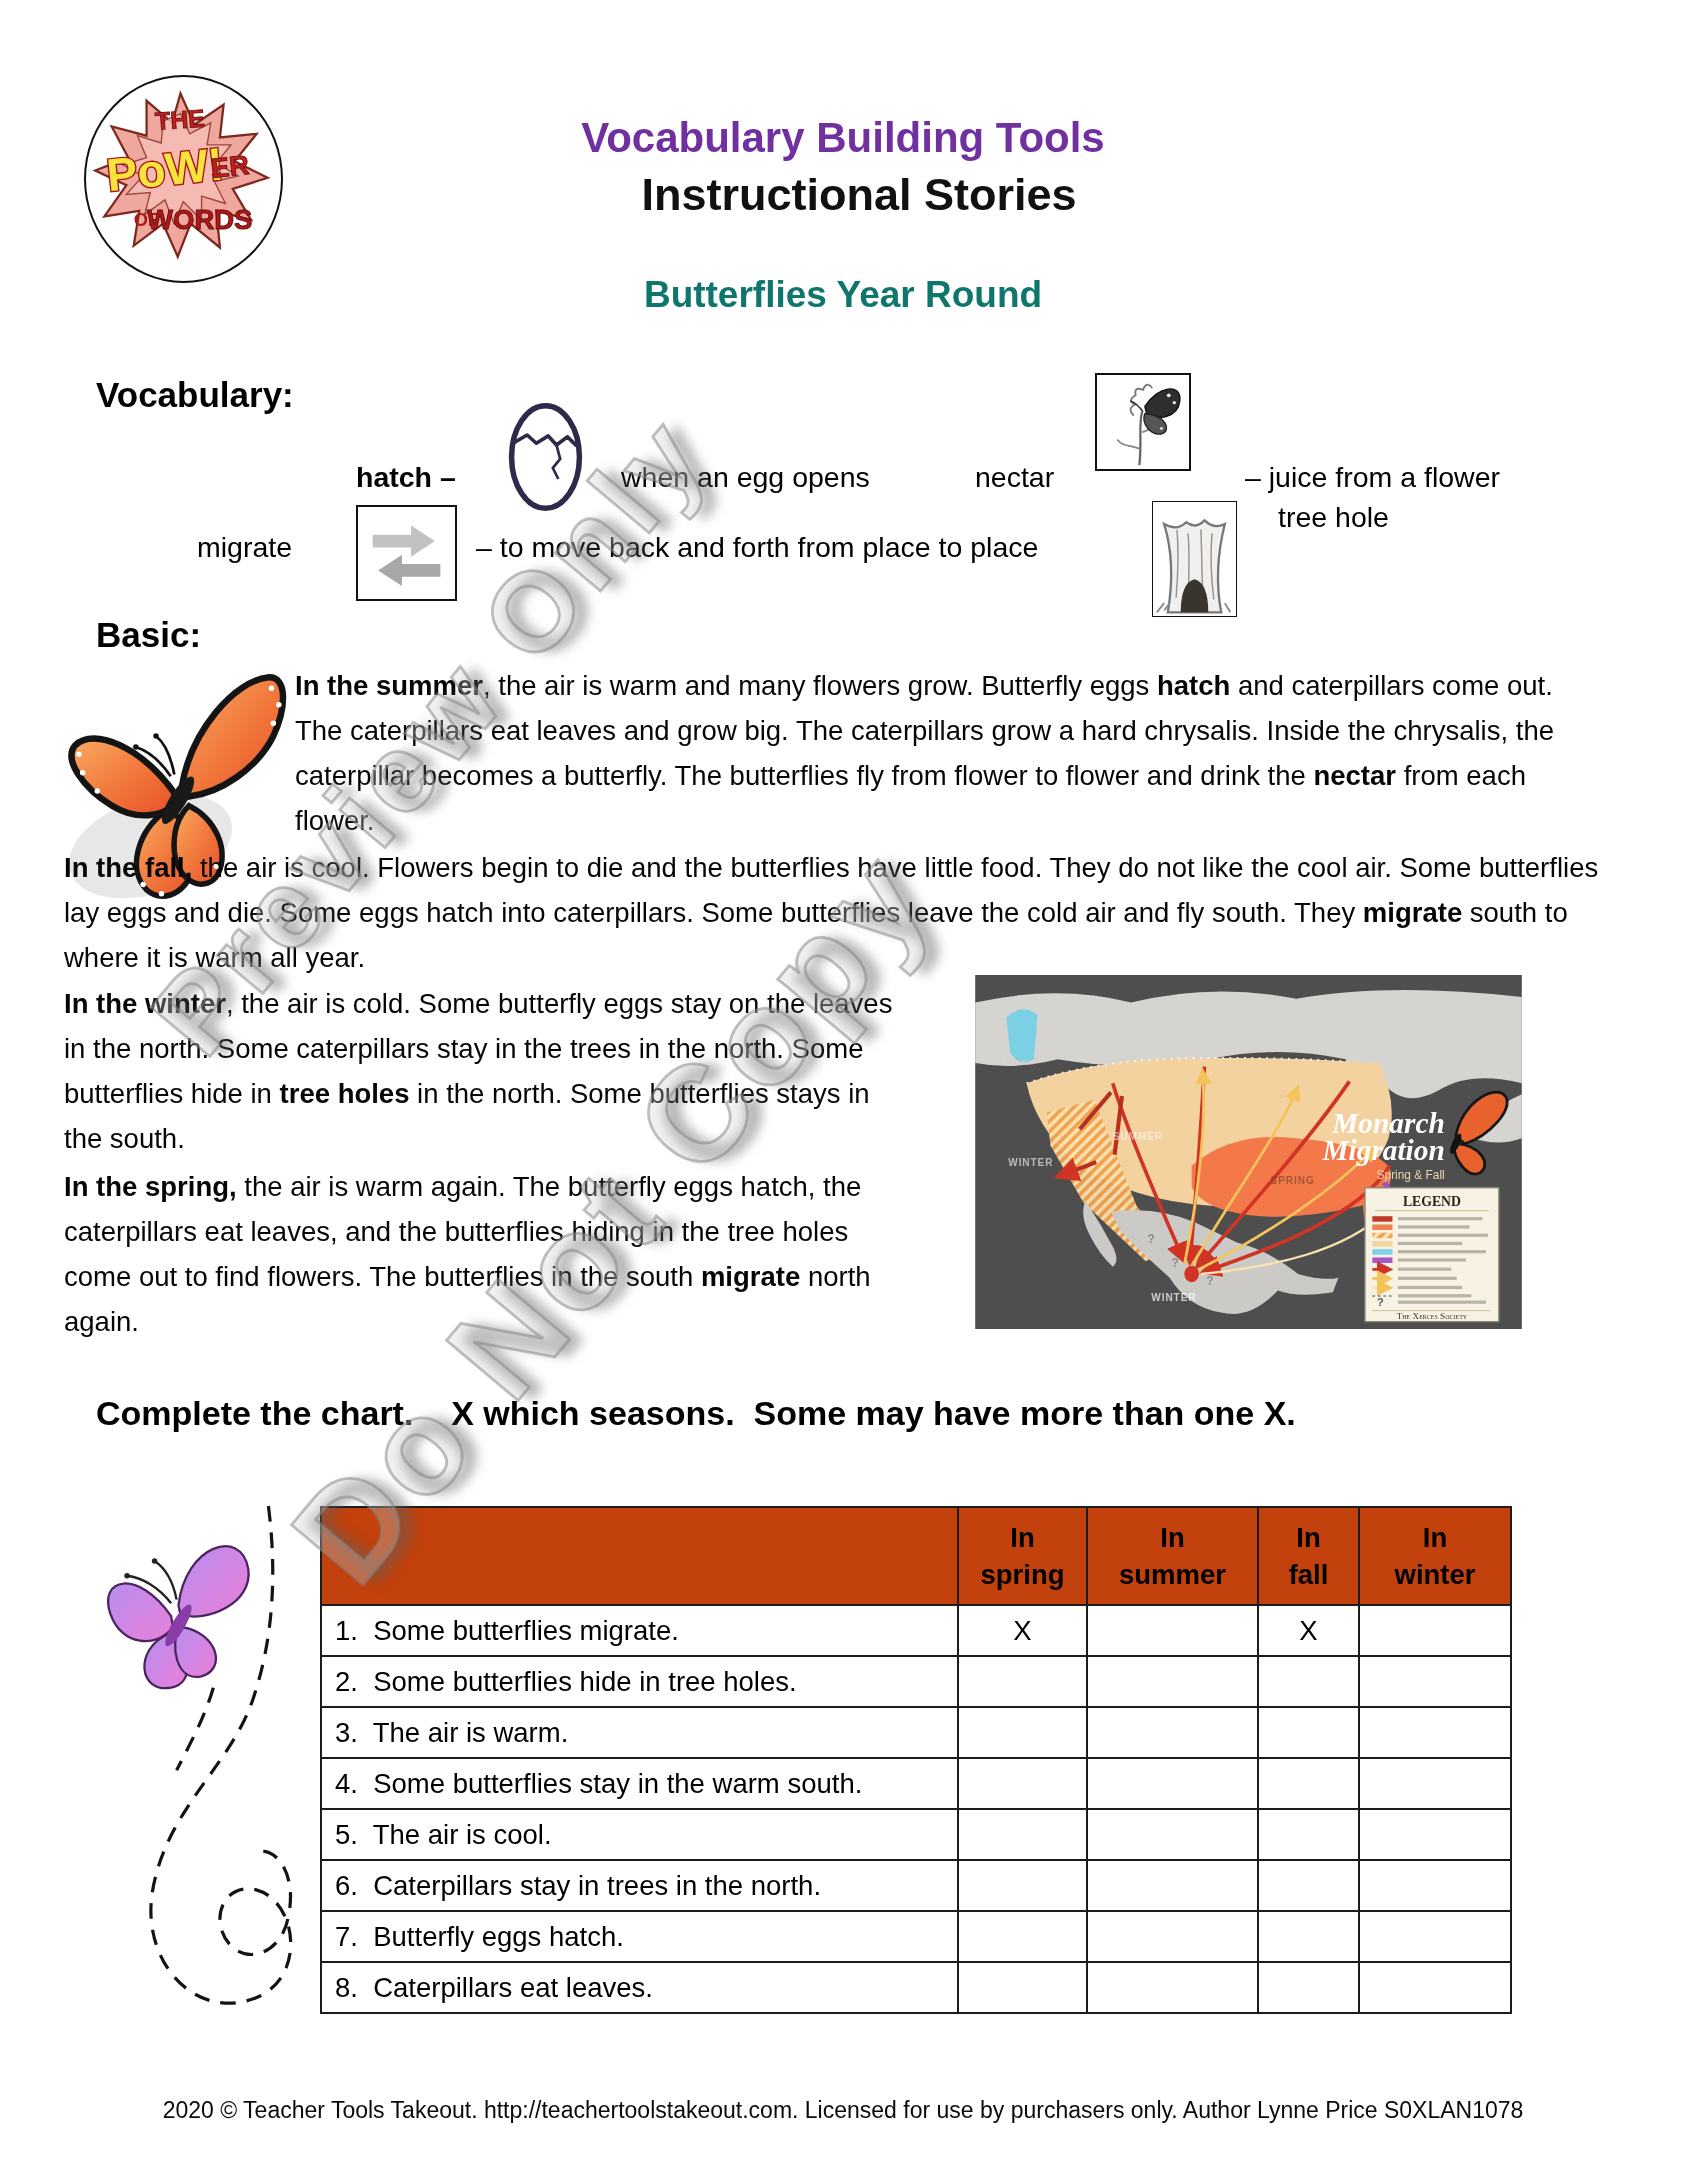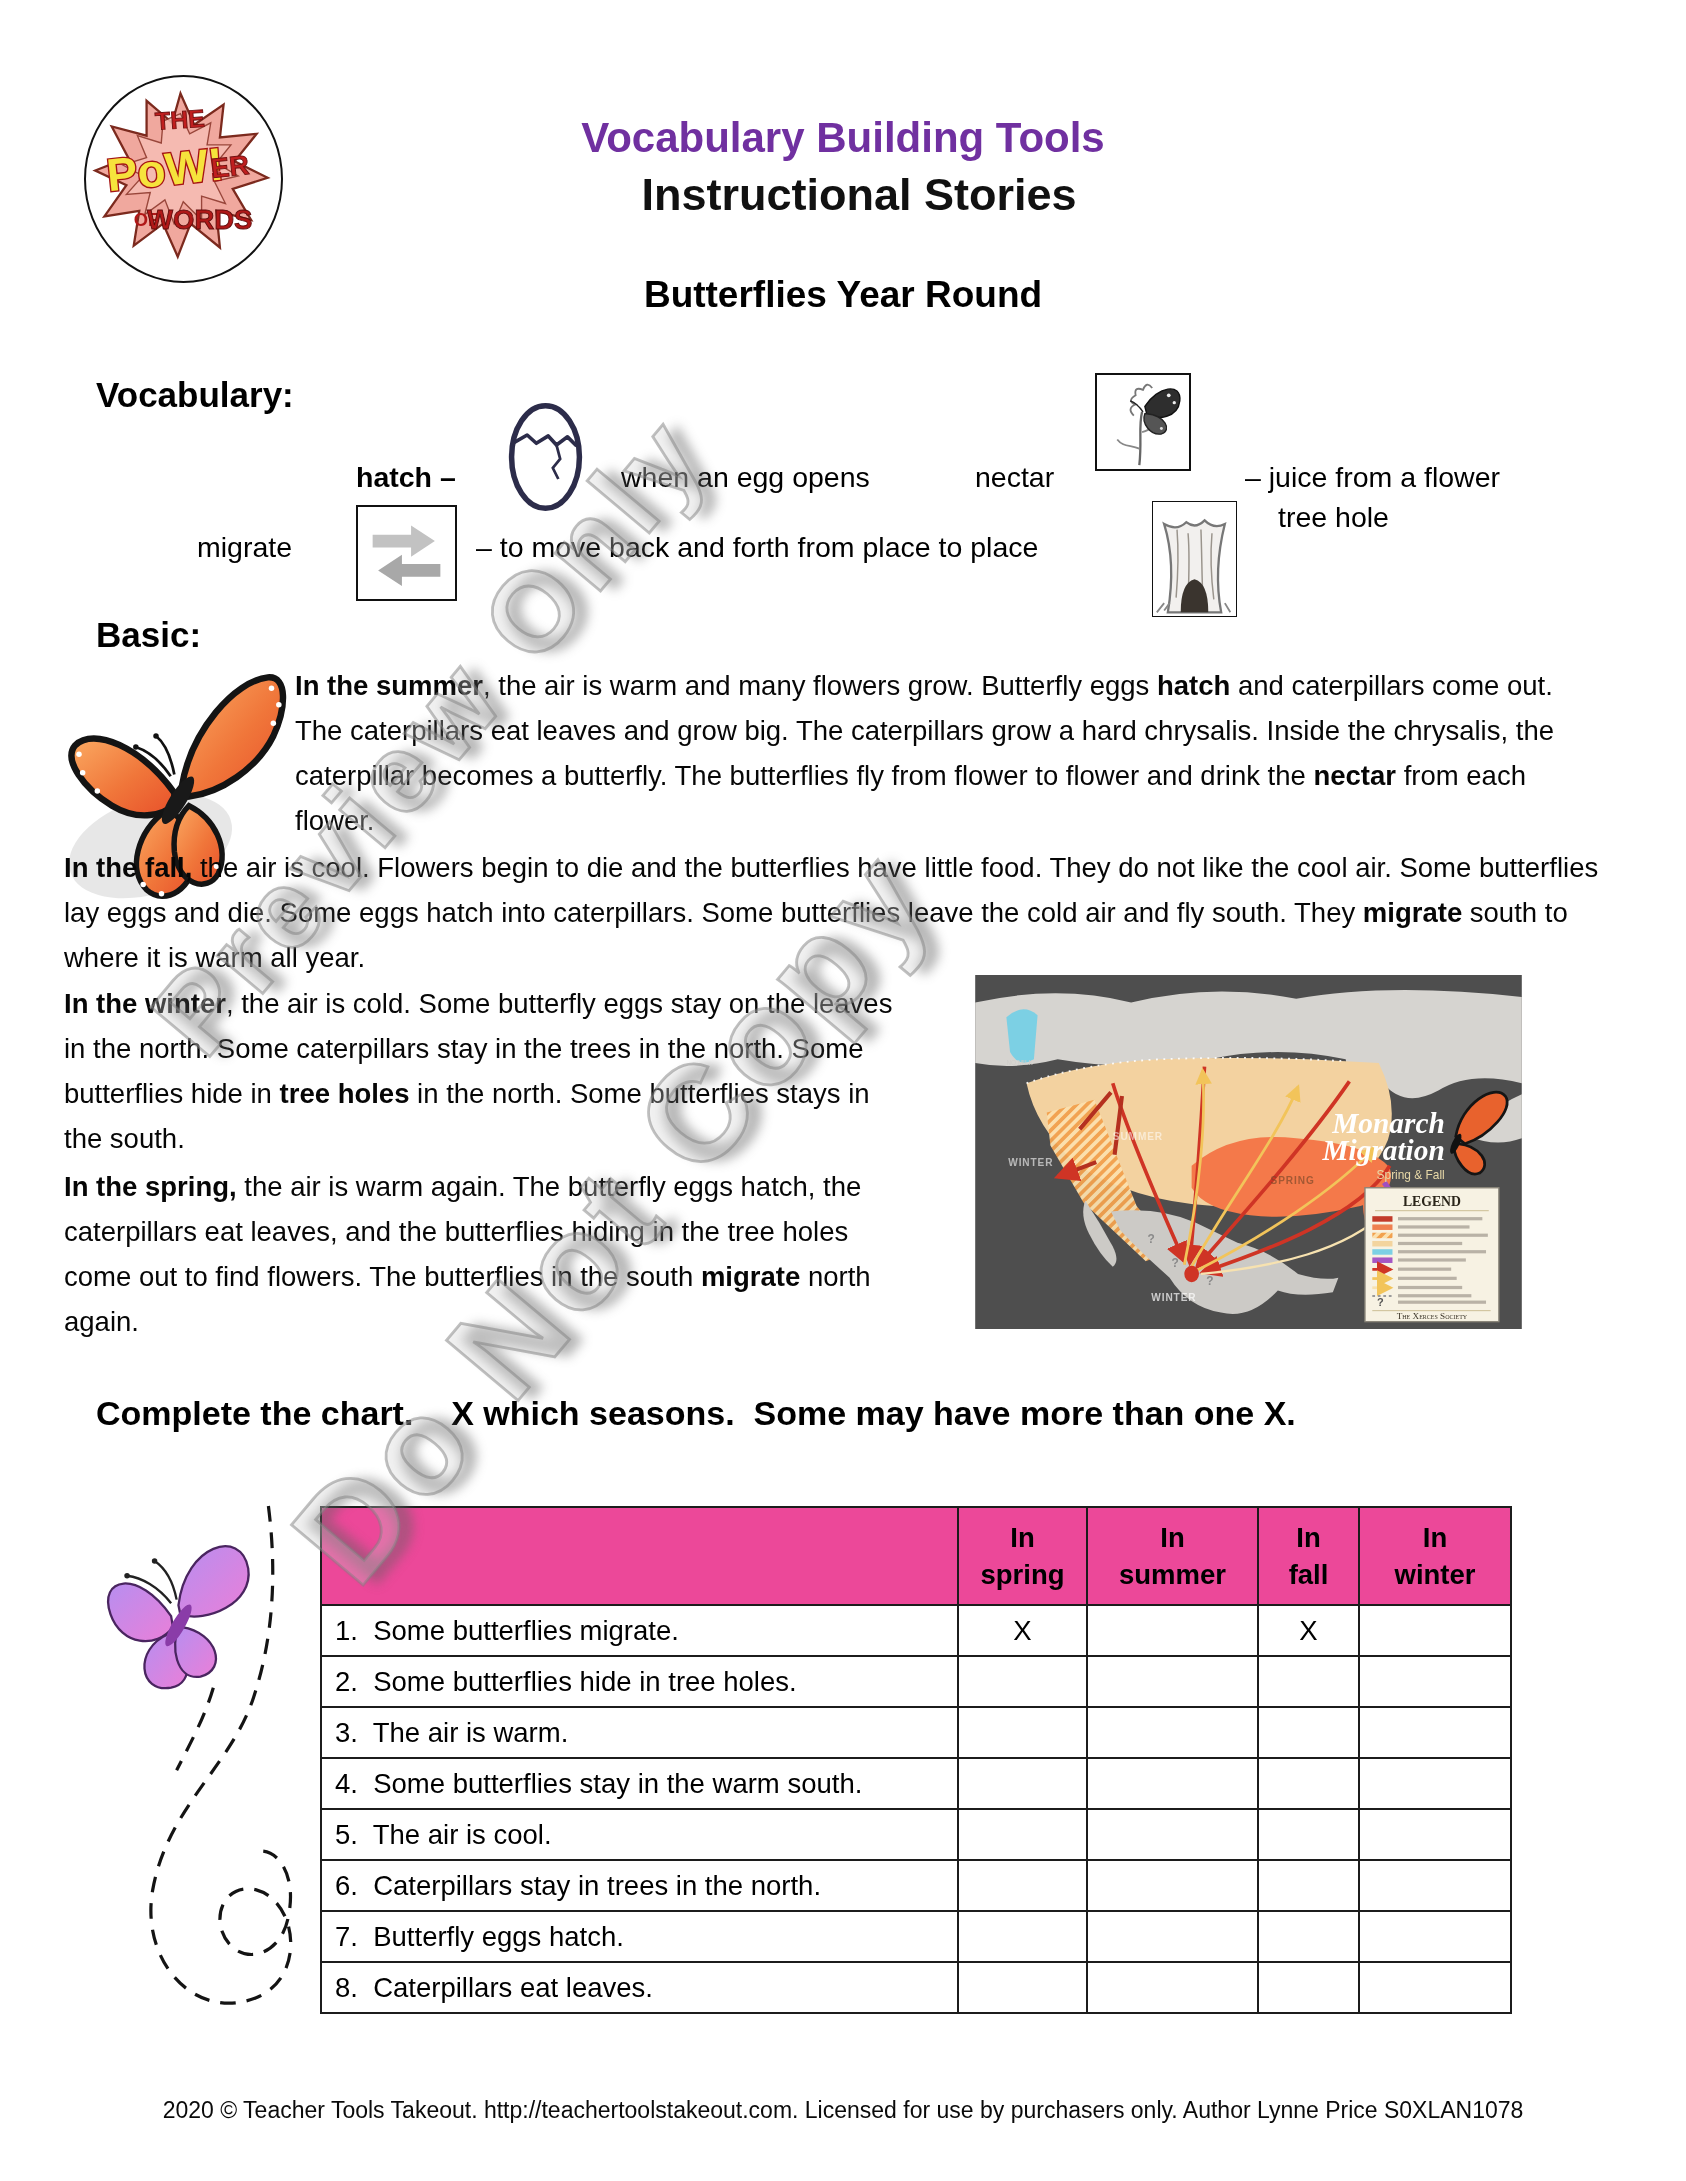--- a/index.html
+++ b/index.html
@@ -3,31 +3,31 @@
 <meta charset="utf-8">
 <style>
   html,body{margin:0;padding:0;background:#888;}
   .page{position:relative;width:1686px;height:2182px;background:#fff;margin:0 auto;
         font-family:"Liberation Sans","DejaVu Sans",sans-serif;color:#000;overflow:hidden;}
   .abs{position:absolute;}
   .b{font-weight:700;}
   .center{left:0;right:0;text-align:center;}
   .title1{top:114px;font-size:42px;font-weight:700;color:#7030A0;}
   .title2{top:169px;font-size:45px;font-weight:700;color:#111;margin-left:32px;}
-  .title3{top:274px;font-size:37px;font-weight:700;color:#000000;}
+  .title3{top:274px;font-size:37px;font-weight:700;color:#0f766e;}
   .h1{font-size:35px;font-weight:700;}
   .vword{font-size:28.5px;}
   .para{font-size:27.5px;line-height:45px;color:#060606;text-align:left;}
   .chartHead{font-size:34px;font-weight:700;white-space:pre-wrap;}
   .logo{left:84px;top:75px;width:195px;height:204px;border:2.8px solid #111;border-radius:50%;
         background:#fff;overflow:hidden;}
   .vbox{border:2.8px solid #111;background:#fff;}
   table.chart{position:absolute;left:320px;top:1506px;border-collapse:collapse;table-layout:fixed;}
   table.chart th,table.chart td{border:2.3px solid #1c1c1c;font-size:27.5px;vertical-align:middle;}
-  table.chart th{background:#ec4899;font-weight:700;white-space:pre-line;height:94px;line-height:37px;}
+  table.chart th{background:#c2410c;font-weight:700;white-space:pre-line;height:94px;line-height:37px;}
   table.chart td{height:47px;}
   td.stmt{text-align:left;padding-left:13px;white-space:pre-wrap;}
   td.mark{text-align:center;font-size:28.5px;}
   .footer{top:2097px;font-size:23px;color:#0a0a0a;}
   .wm{position:absolute;pointer-events:none;z-index:40;font-weight:700;
       color:rgba(210,210,210,0.30);-webkit-text-stroke:2.8px rgba(130,130,130,0.50);
       text-shadow:9.2px 11px 11px rgba(95,95,95,0.45);letter-spacing:7.3px;white-space:nowrap;
       transform-origin:left bottom;}
   .wm1{left:225px;top:950px;font-size:112px;transform:rotate(-50deg);}
   .wm2{left:381px;top:1456px;font-size:136px;transform:rotate(-50deg);}

